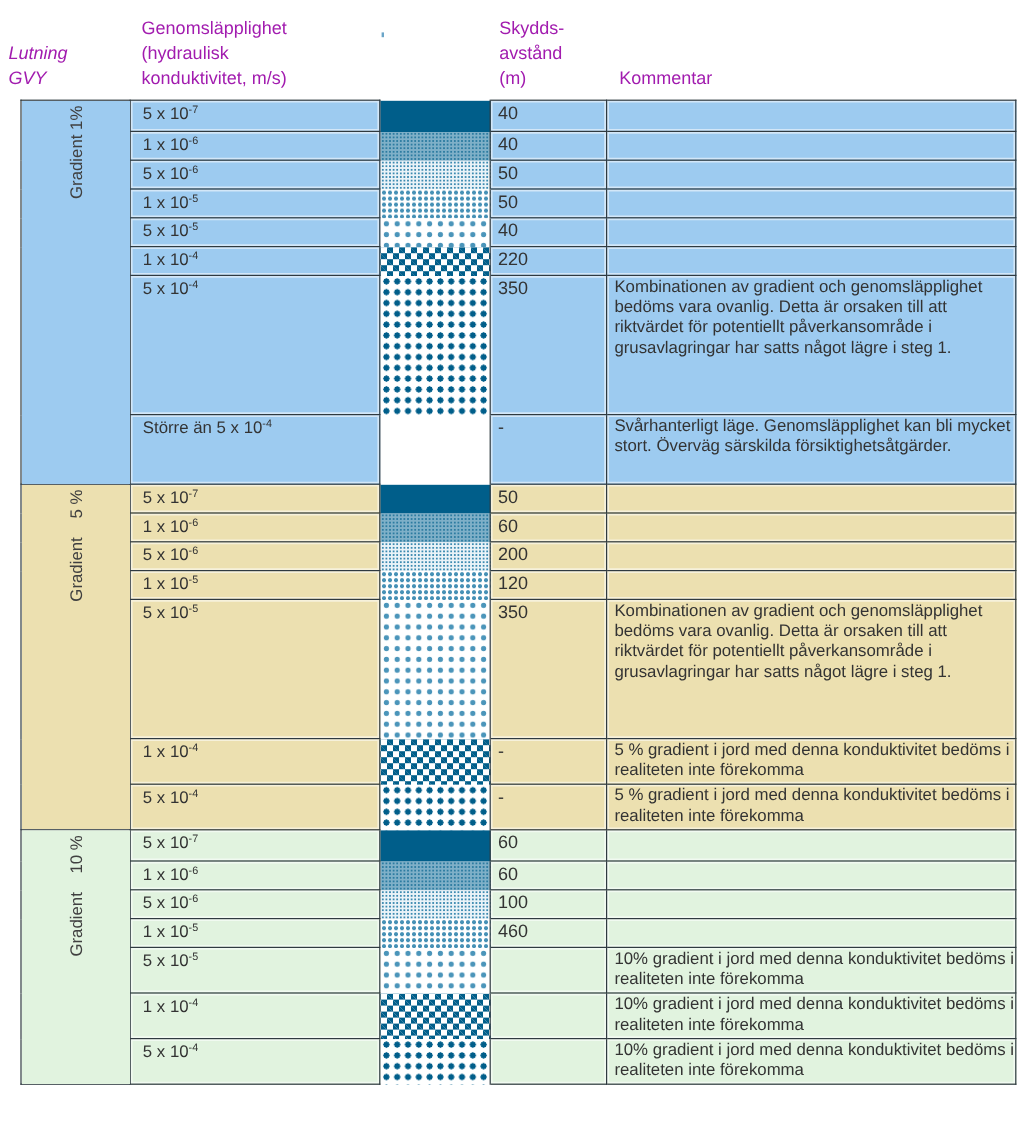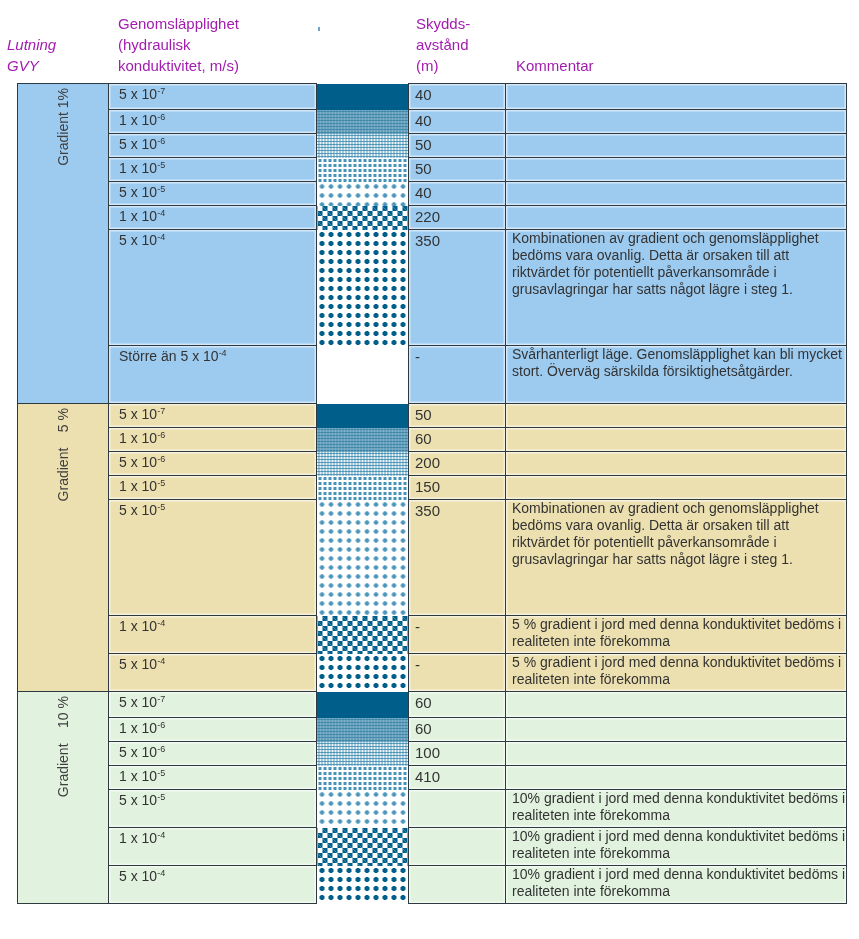--- a/index.html
+++ b/index.html
@@ -136,21 +136,21 @@
       </tr>
       <tr class="g5" style="height: 24px;">
         <td class="val bgc"><span>5 x 10</span><sup>-6</sup></td>
         <td class="pat p-med"></td>
         <td class="dist bgc">200</td>
         <td class="com bgc"></td>
       </tr>
       <tr class="g5" style="height: 24px;">
         <td class="val bgc"><span>1 x 10</span><sup>-5</sup></td>
         <td class="pat p-light"></td>
-        <td class="dist bgc">150</td>
+        <td class="dist bgc">120</td>
         <td class="com bgc"></td>
       </tr>
       <tr class="g5" style="height: 116px;">
         <td class="val bgc"><span>5 x 10</span><sup>-5</sup></td>
         <td class="pat p-sparse"></td>
         <td class="dist bgc">350</td>
         <td class="com bgc">Kombinationen av gradient och genomsläpplighet bedöms vara ovanlig. Detta är orsaken till att riktvärdet för potentiellt påverkansområde i grusavlagringar har satts något lägre i steg 1.</td>
       </tr>
       <tr class="g5" style="height: 38px;">
         <td class="val bgc"><span>1 x 10</span><sup>-4</sup></td>
@@ -179,21 +179,21 @@
       </tr>
       <tr class="g10" style="height: 24px;">
         <td class="val bgc"><span>5 x 10</span><sup>-6</sup></td>
         <td class="pat p-med"></td>
         <td class="dist bgc">100</td>
         <td class="com bgc"></td>
       </tr>
       <tr class="g10" style="height: 24px;">
         <td class="val bgc"><span>1 x 10</span><sup>-5</sup></td>
         <td class="pat p-light"></td>
-        <td class="dist bgc">410</td>
+        <td class="dist bgc">460</td>
         <td class="com bgc"></td>
       </tr>
       <tr class="g10" style="height: 38px;">
         <td class="val bgc"><span>5 x 10</span><sup>-5</sup></td>
         <td class="pat p-sparse"></td>
         <td class="dist bgc"></td>
         <td class="com bgc">10% gradient i jord med denna konduktivitet bedöms i realiteten inte förekomma</td>
       </tr>
       <tr class="g10" style="height: 38px;">
         <td class="val bgc"><span>1 x 10</span><sup>-4</sup></td>

